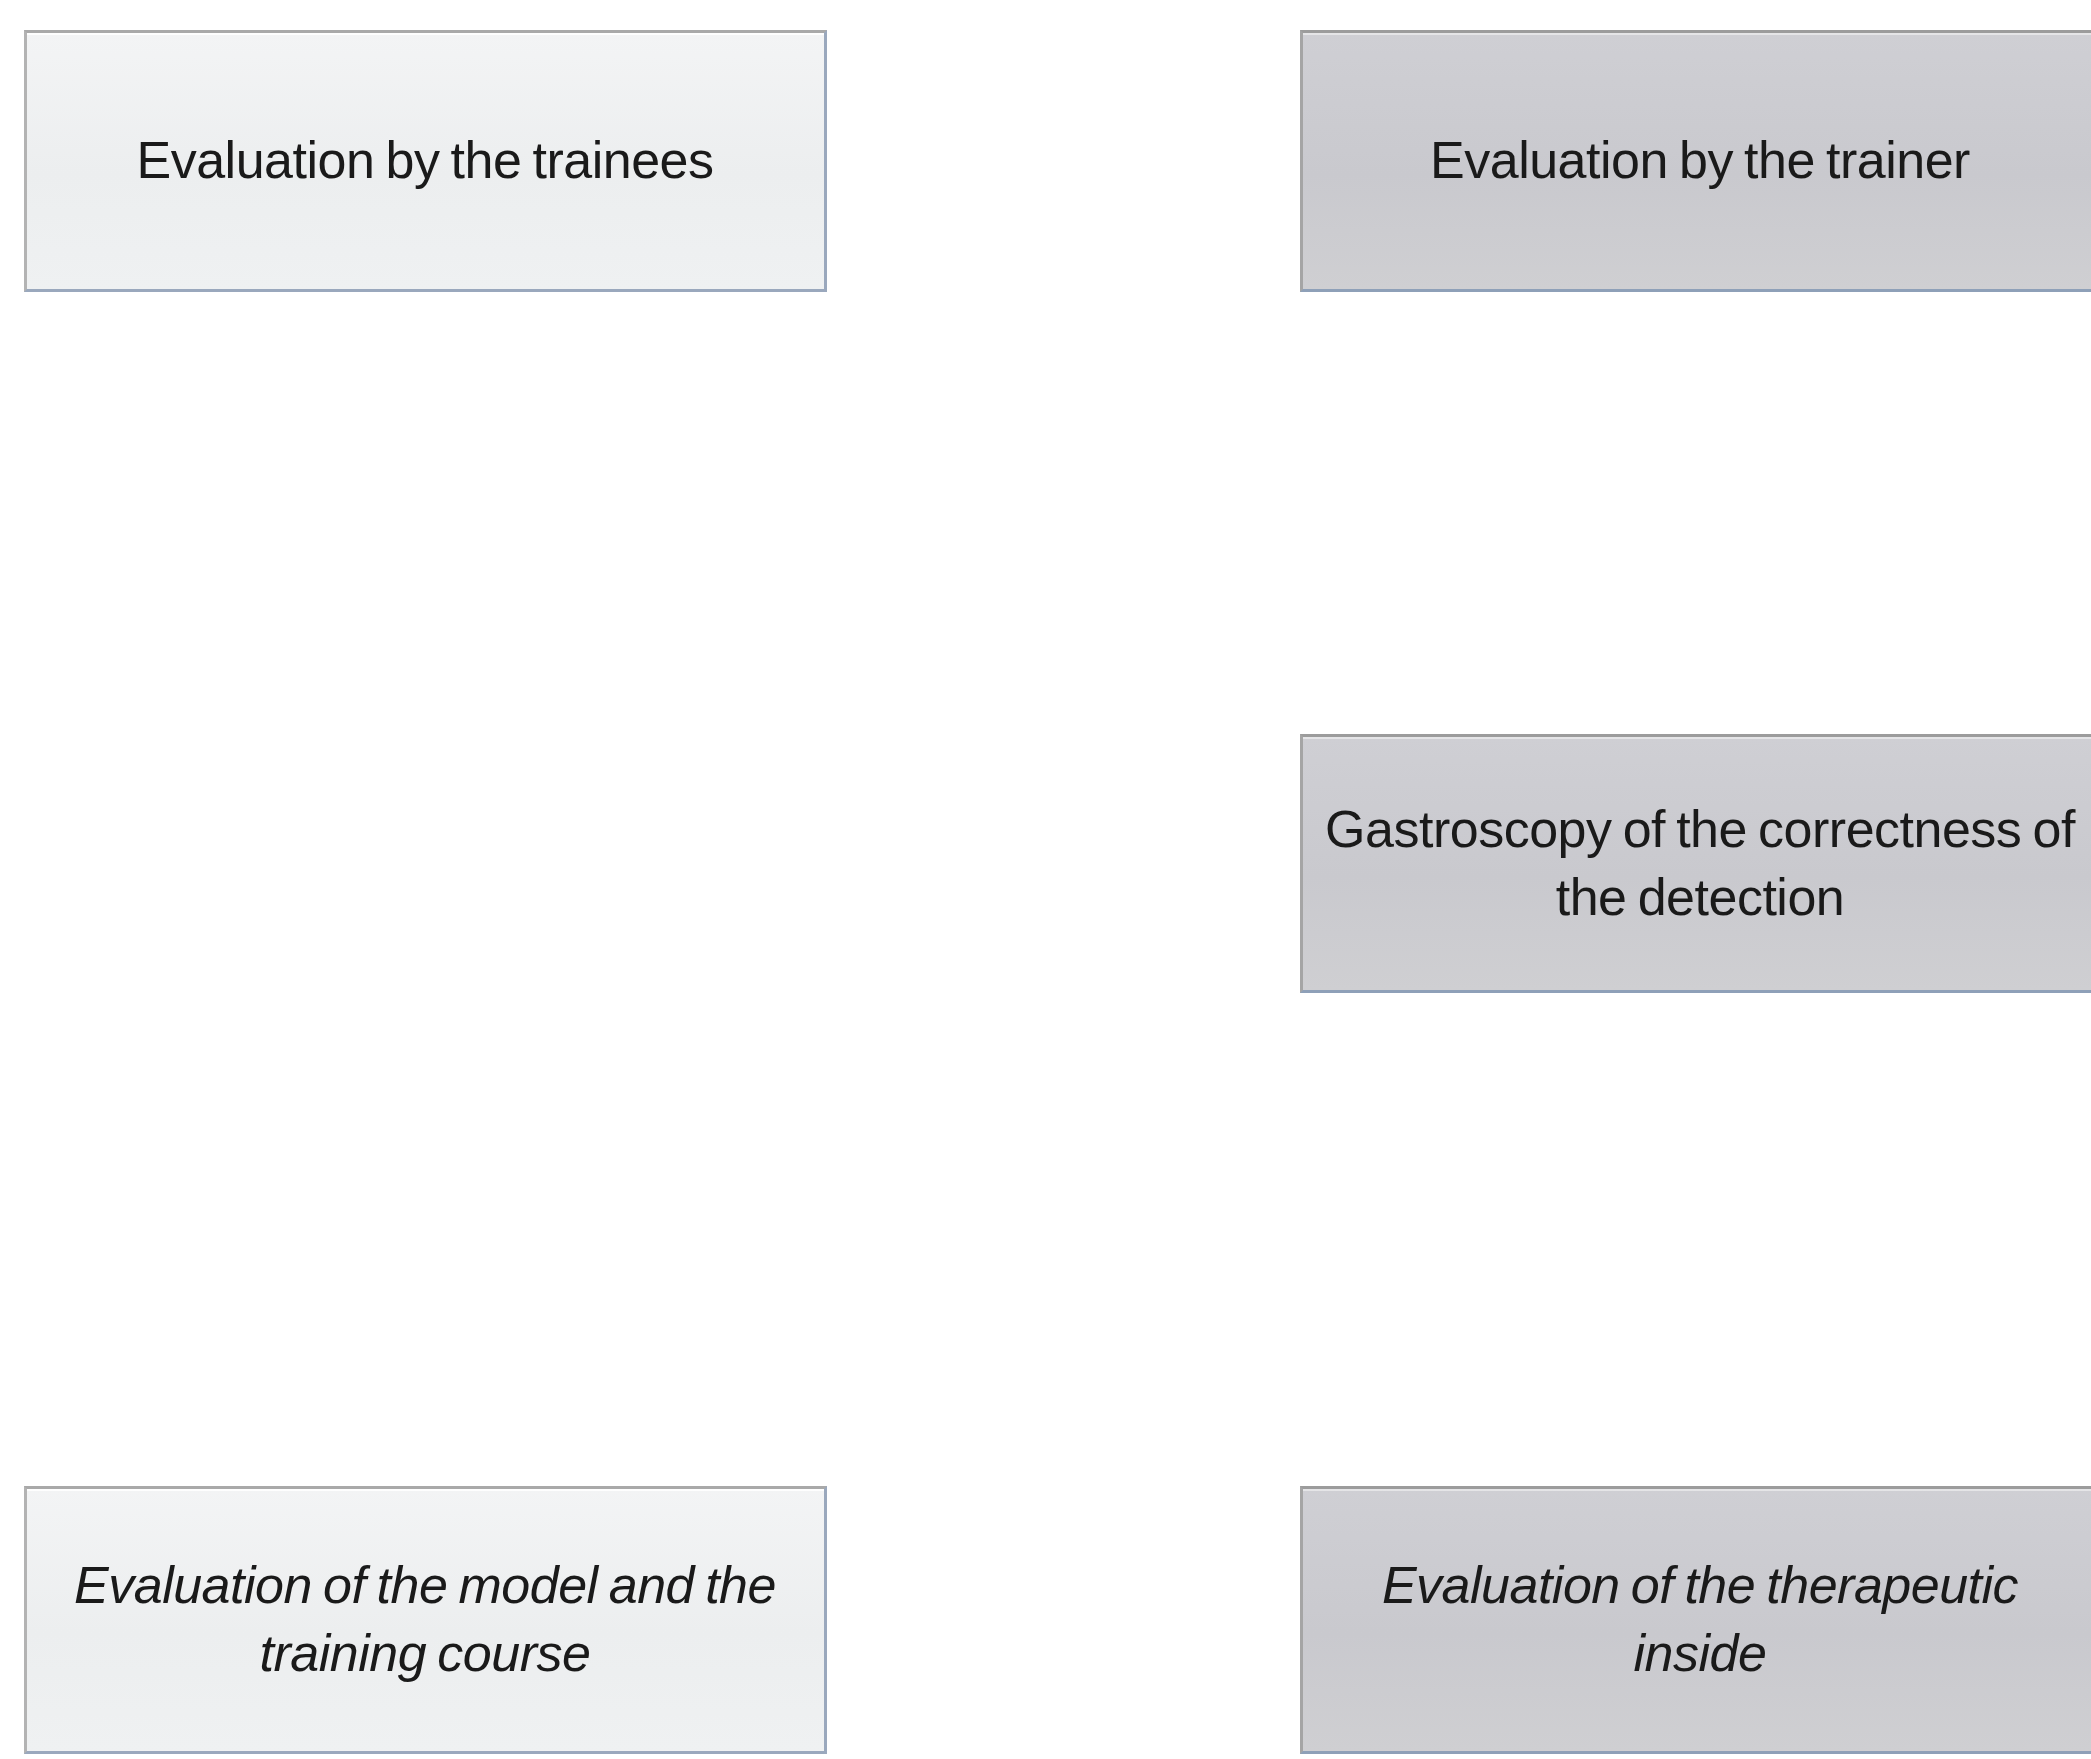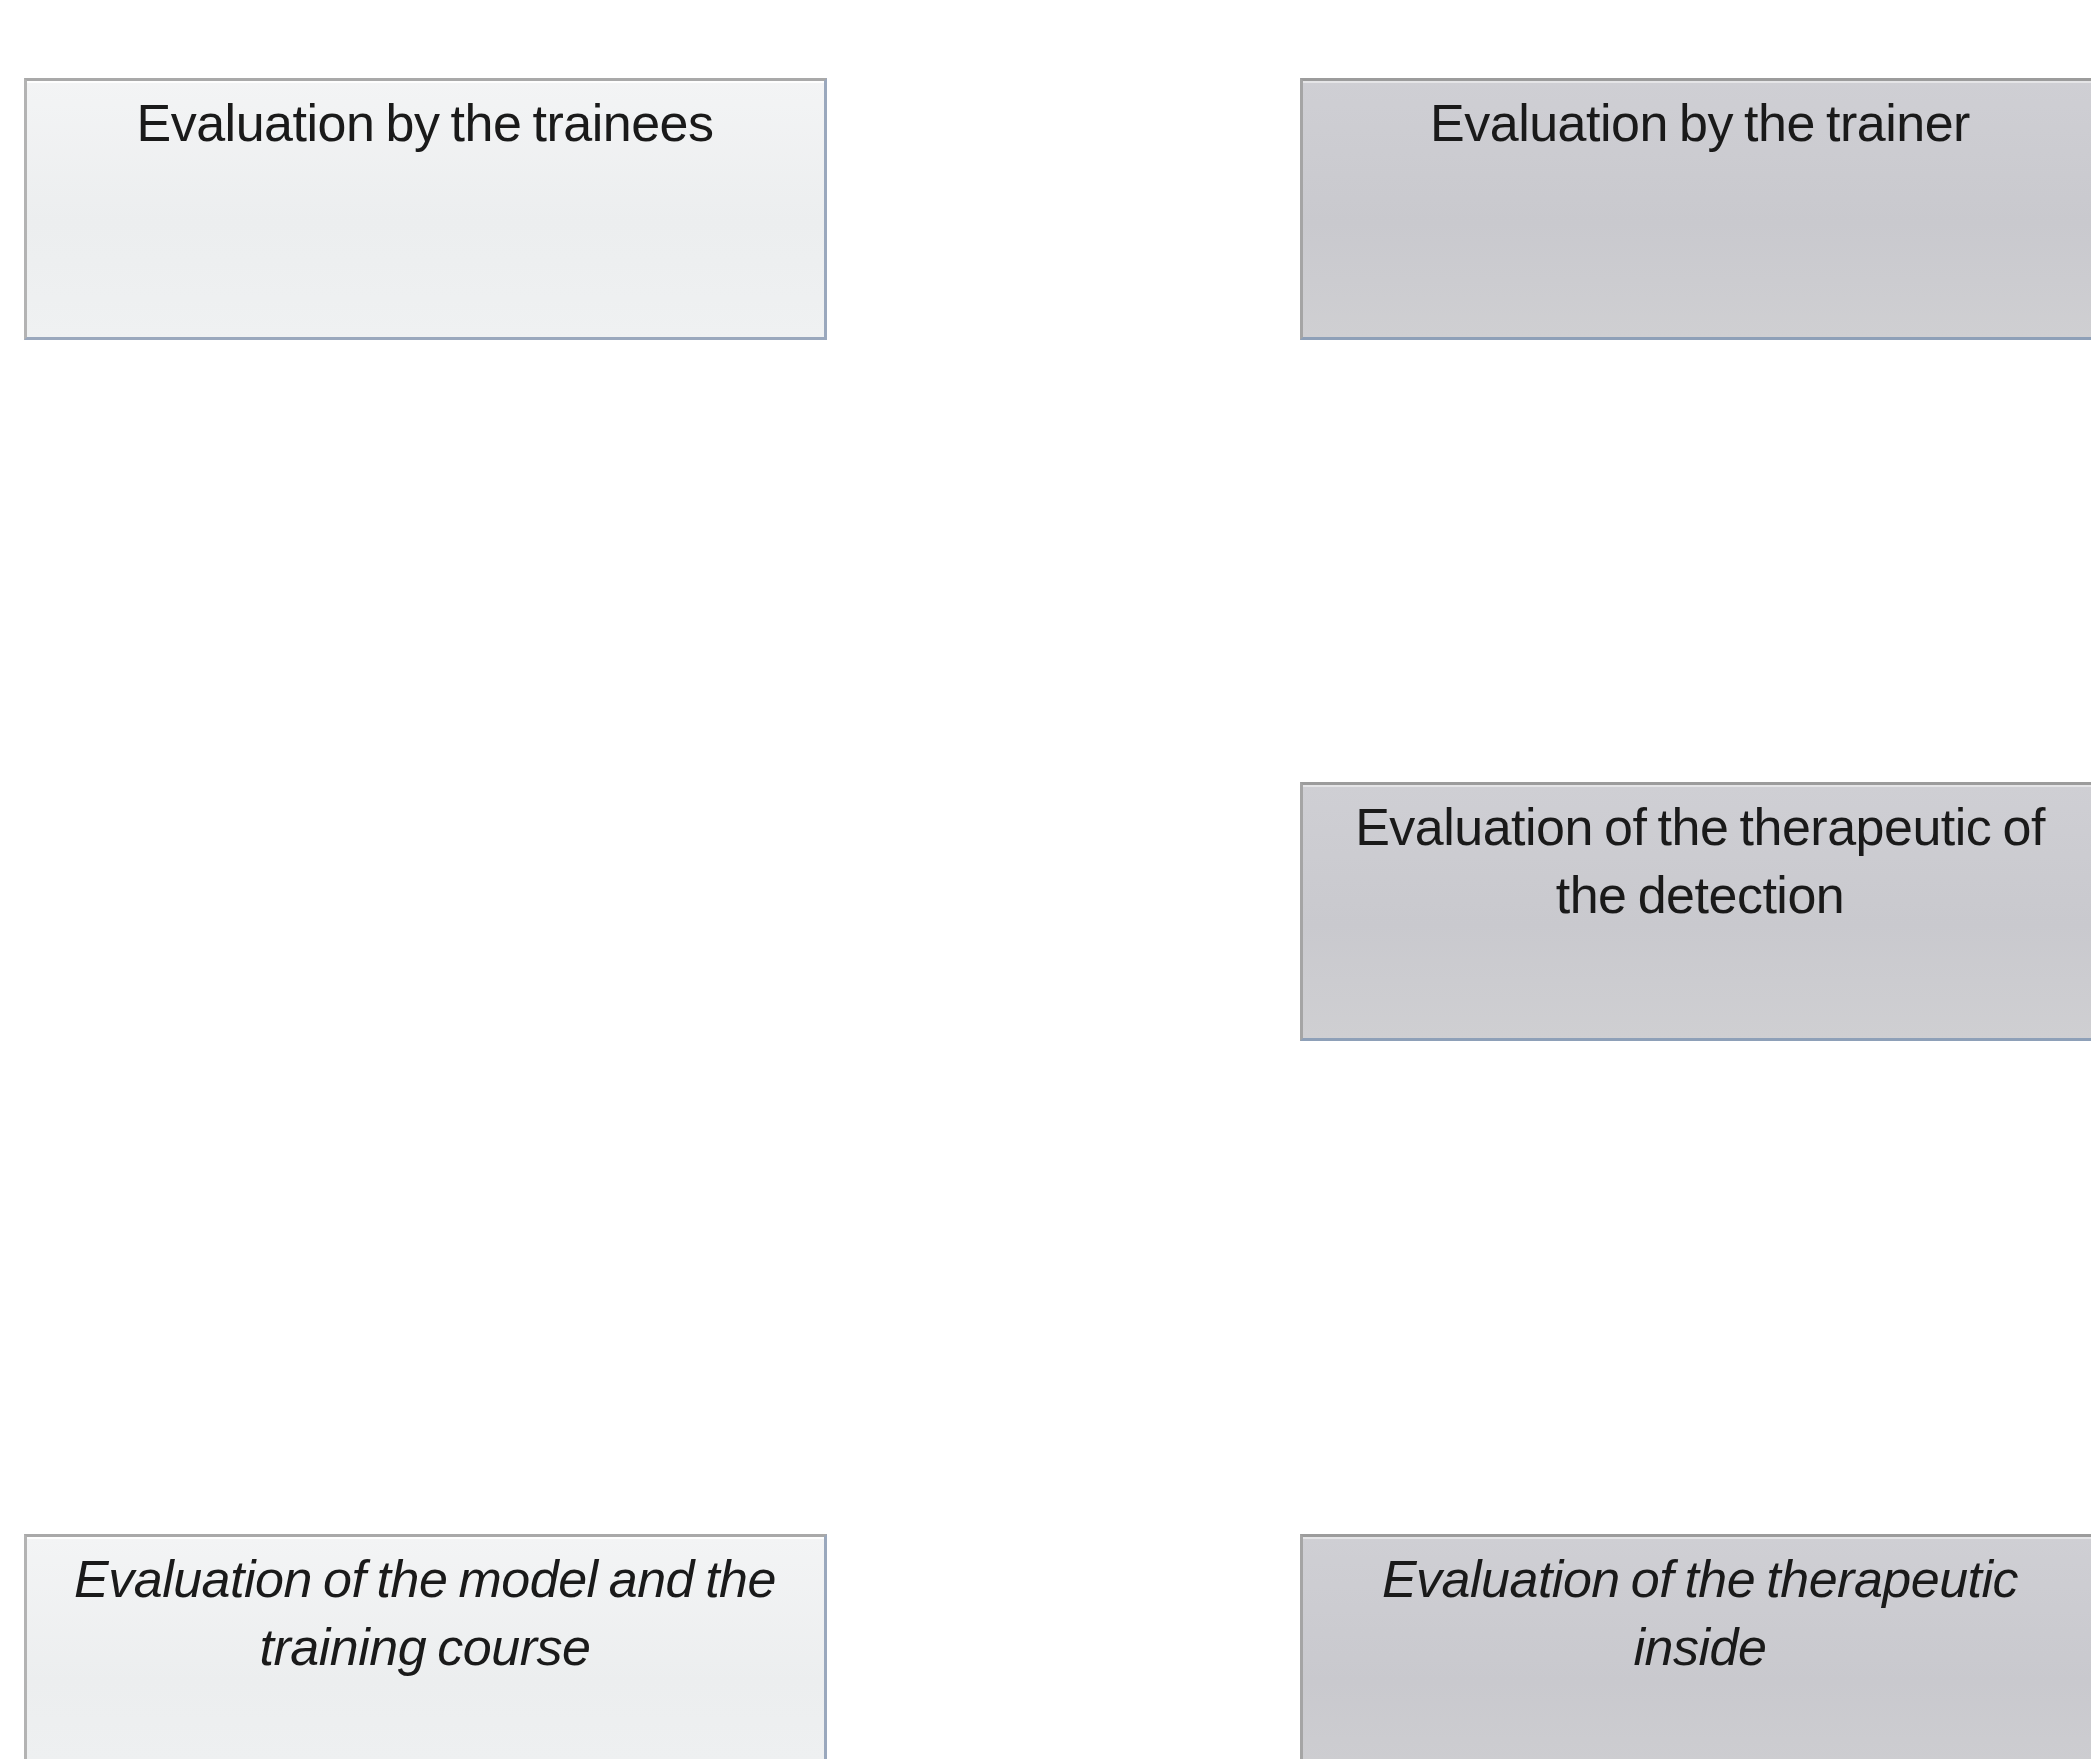--- a/index.html
+++ b/index.html
@@ -15,30 +15,30 @@
     position: relative;
     width: 2091px;
     height: 1760px;
     background: #ffffff;
     overflow: hidden;
   }
   .node {
     position: absolute;
     box-sizing: border-box;
     display: flex;
+    align-items: center;
     justify-content: center;
     text-align: center;
     color: #1a1a1a;
     font-size: 52px;
     line-height: 1.30;
     font-weight: 400;
     letter-spacing: -0.5px;
-    padding: 9px 21px;
+    padding: 23px 21px;
     word-spacing: -2.8px;
-    margin-top: 48px;
   }
   
   .node.light {
     background: linear-gradient(180deg, #f3f4f5 0%, #eceeef 55%, #eff1f2 100%);
     border: 3.8px solid #9aa8bd;
     border-top-color: #a9a9a9;
     border-left-color: #b3b3b3;
     box-shadow: inset 0 1.9px 0 rgba(255,255,255,0.85);
   }
   
@@ -79,21 +79,21 @@
     <span class="label">Evaluation by the trainees</span>
   </div>
 
   <div class="node shaded col-right row1">
     <span class="label">Evaluation by the trainer</span>
   </div>
 
 
 
   <div class="node shaded col-right row2">
-    <span class="label">Evaluation of the therapeutic of the detection</span>
+    <span class="label">Gastroscopy of the correctness of the detection</span>
   </div>
 
 
 
   <div class="node light col-left row4">
     <span class="label">Evaluation of the model and the training course</span>
   </div>
 
   <div class="node shaded col-right row4">
     <span class="label">Evaluation of the therapeutic inside</span>

